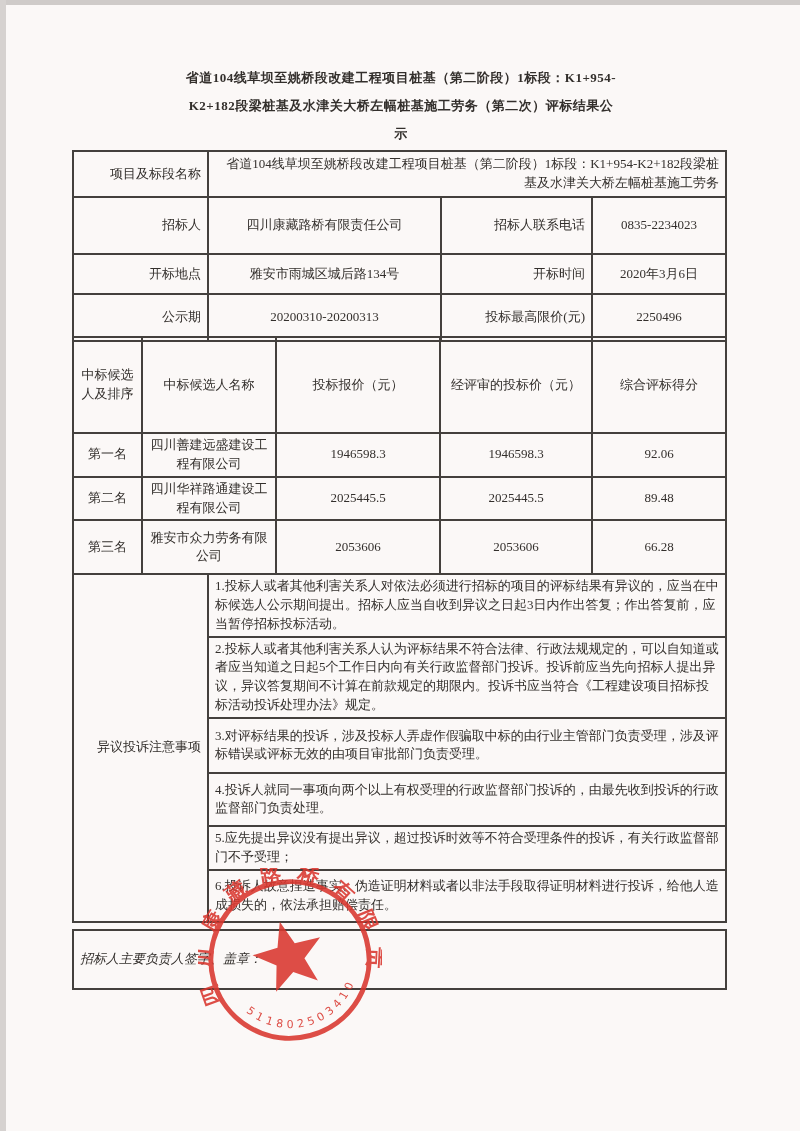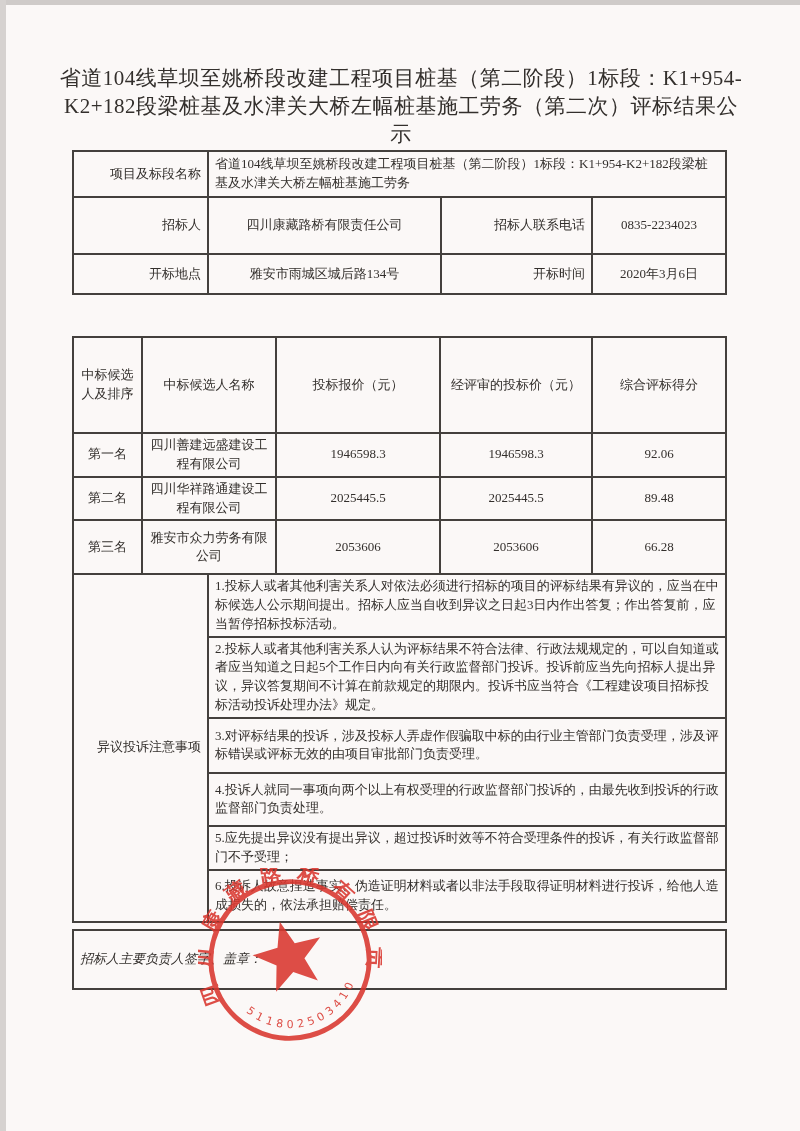--- a/index.html
+++ b/index.html
@@ -9,40 +9,40 @@
     font-family:"Liberation Serif","DejaVu Serif",serif;
     color:#332f2c;
     overflow:hidden;
   }
   .page{
     position:absolute;left:6px;top:5px;width:794px;height:1126px;
     background:#fbf8f7;
   }
   .title{
     position:absolute;left:55px;top:64px;width:692px;
-    text-align:center;font-weight:normal;font-size:21px;line-height:28px;
+    text-align:center;font-weight:bold;font-size:13px;line-height:28px;
     letter-spacing:0.5px;
   }
   .doc-table{
     border-collapse:collapse;table-layout:fixed;
     position:absolute;left:72px;width:653px;
   }
   .doc-table td{
     border:2px solid #44403d;
     font-size:13px;line-height:1.45;
     padding:2px 6px;
     vertical-align:middle;
     overflow:hidden;
   }
   .t-info{top:150px;}
   .t-cand{top:336px;}
   .t-obj{top:573px;}
   .t-sign{top:929px;font-style:italic;}
   .c{text-align:center;}
-  .l{text-align:left;}
+  .l{text-align:right;}
   .lab{text-align:right;}
   .obj-text{font-size:13px;line-height:1.42;padding:4px 8px;vertical-align:middle;}
   .sign-cell{height:53px;vertical-align:middle;padding-left:8px;font-size:13.5px;}
   .stamp{
     position:absolute;left:198px;top:868px;width:184px;height:184px;
     filter:blur(0.3px);
     opacity:0.88;
   }
   .edge-top{position:absolute;left:0;top:0;width:800px;height:5px;background:#cfcbc9;}
   .edge-left{position:absolute;left:0;top:0;width:6px;height:1131px;background:#d6d2d0;}
@@ -76,20 +76,26 @@
     <td class="lab">招标人</td>
     <td class="c">四川康藏路桥有限责任公司</td>
     <td class="lab">招标人联系电话</td>
     <td class="c">0835-2234023</td>
   </tr>
   <tr style="height:40px">
     <td class="lab">开标地点</td>
     <td class="c">雅安市雨城区城后路134号</td>
     <td class="lab">开标时间</td>
     <td class="c">2020年3月6日</td>
+  </tr>
+  <tr style="height:47px">
+    <td class="lab">公示期</td>
+    <td class="c">20200310-20200313</td>
+    <td class="lab">投标最高限价(元)</td>
+    <td class="c">2250496</td>
   </tr>
 </tbody>
   </table>
 
 <table class="doc-table t-cand">
   <colgroup>
       <col style="width:69px">
       <col style="width:134px">
       <col style="width:164px">
       <col style="width:152px">

